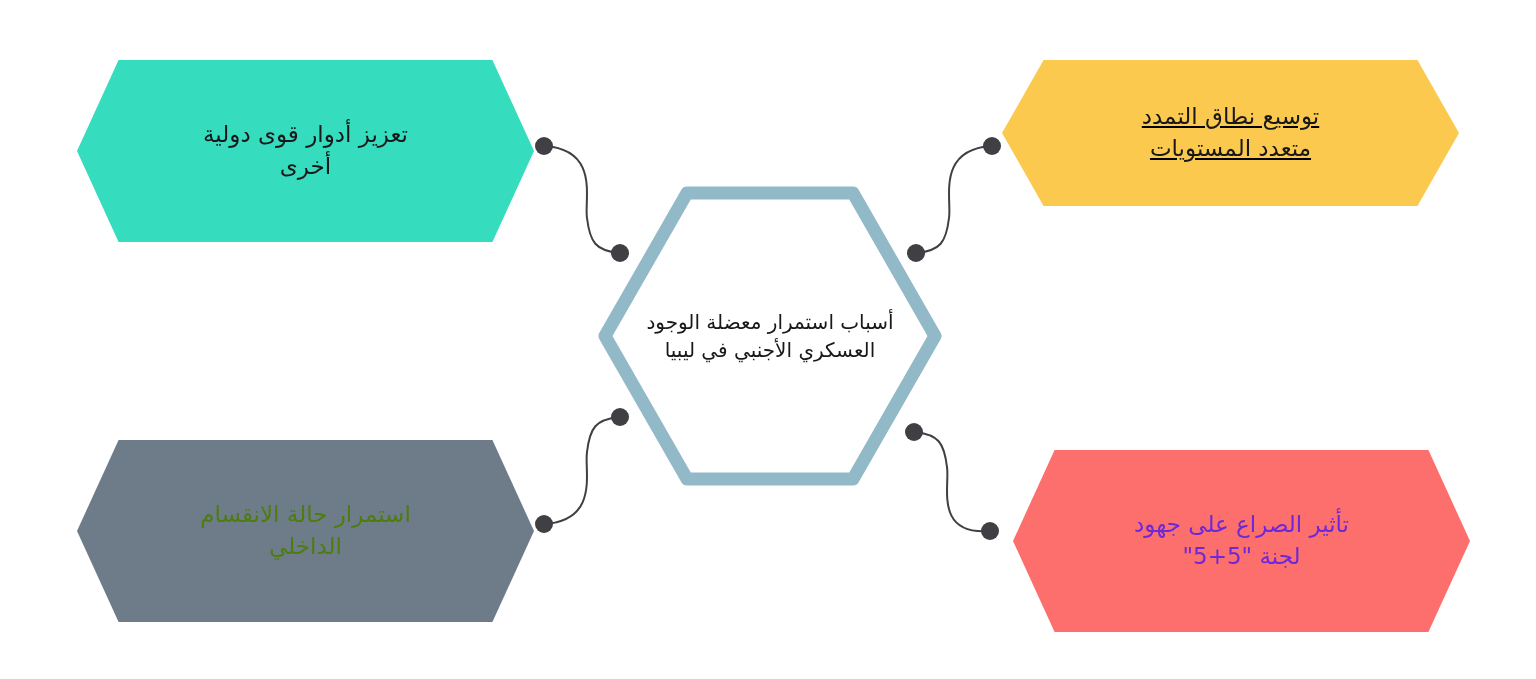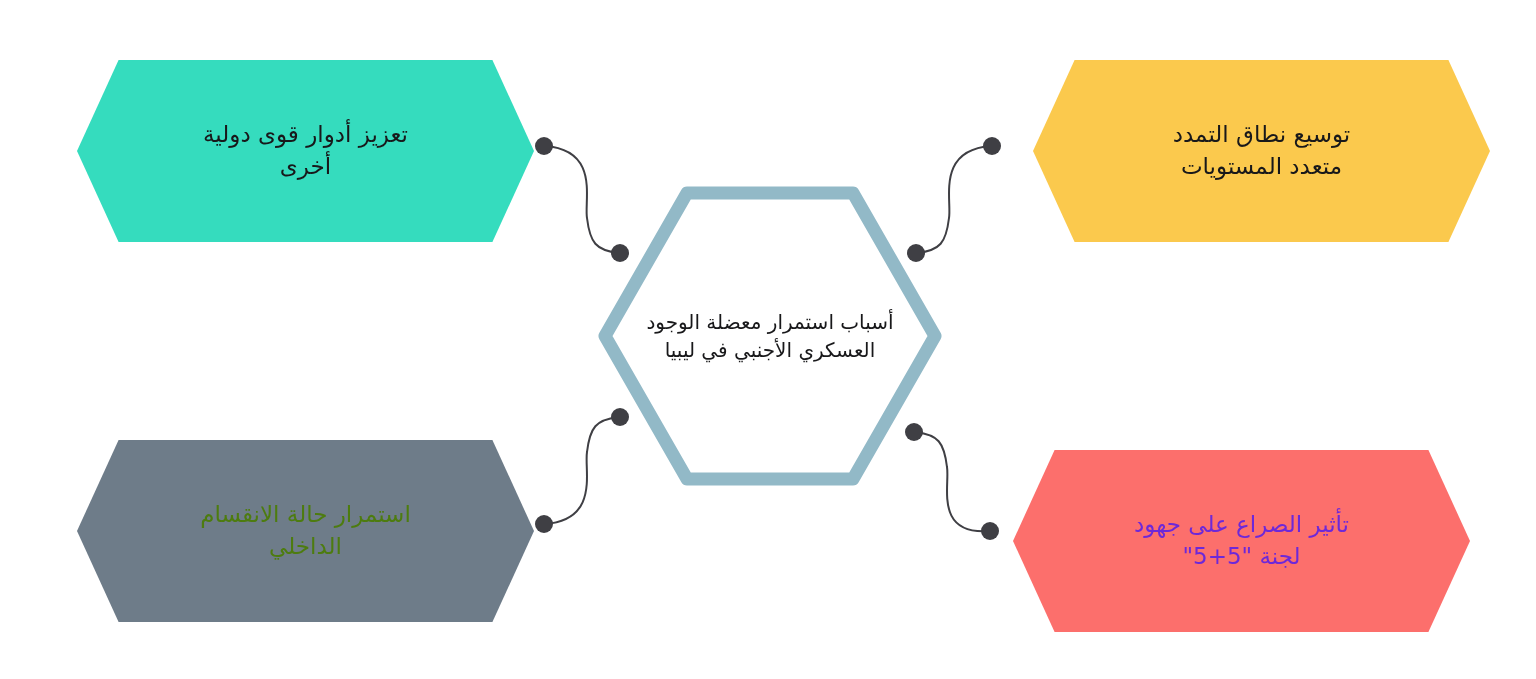--- a/index.html
+++ b/index.html
@@ -48,21 +48,21 @@
   .hex-fill {
     position: absolute;
     inset: 0;
     z-index: 1;
     -webkit-clip-path: polygon(0% 50%, 9.1% 0%, 90.9% 0%, 100% 50%, 90.9% 100%, 9.1% 100%);
     clip-path: polygon(0% 50%, 9.1% 0%, 90.9% 0%, 100% 50%, 90.9% 100%, 9.1% 100%);
   }
 
   
   #node-top-left    { left: 77px;   top: 60px;  width: 457px; height: 182px; }
-  #node-top-right   { left: 1033px; top: 60px;  width: 457px; height: 182px; }
+  #node-top-right   { left: 1002px; top: 60px;  width: 457px; height: 146px; text-decoration: underline; }
   #node-bottom-left { left: 77px;   top: 440px; width: 457px; height: 182px; }
   #node-bottom-right{ left: 1013px; top: 450px; width: 457px; height: 182px; }
 
   
   #node-center {
     left: 598px;
     top: 186px;
     width: 344px;
     height: 300px;
   }

